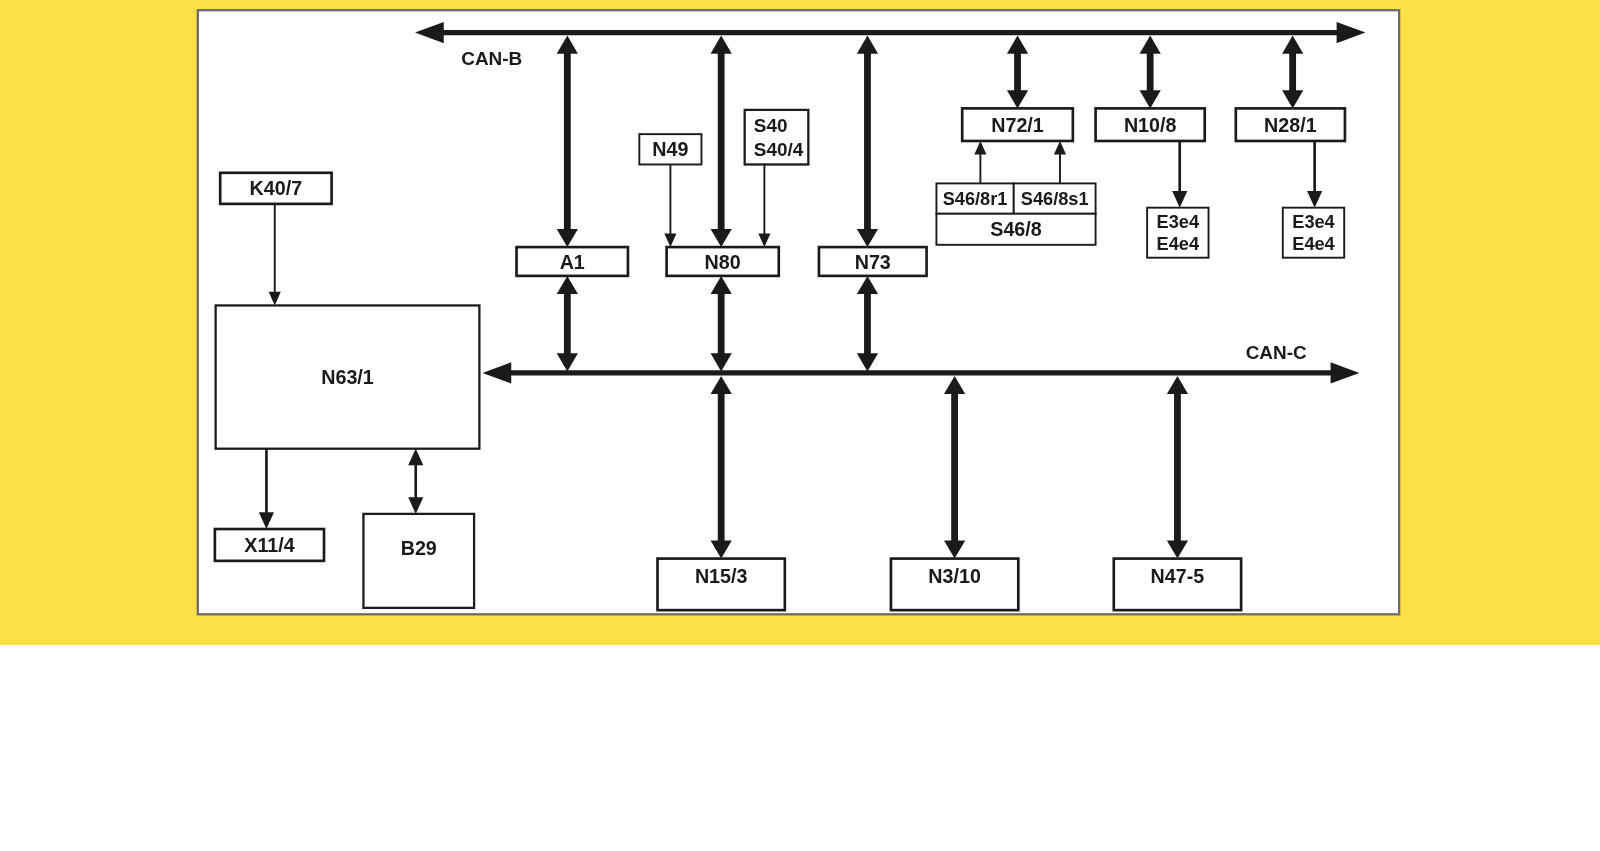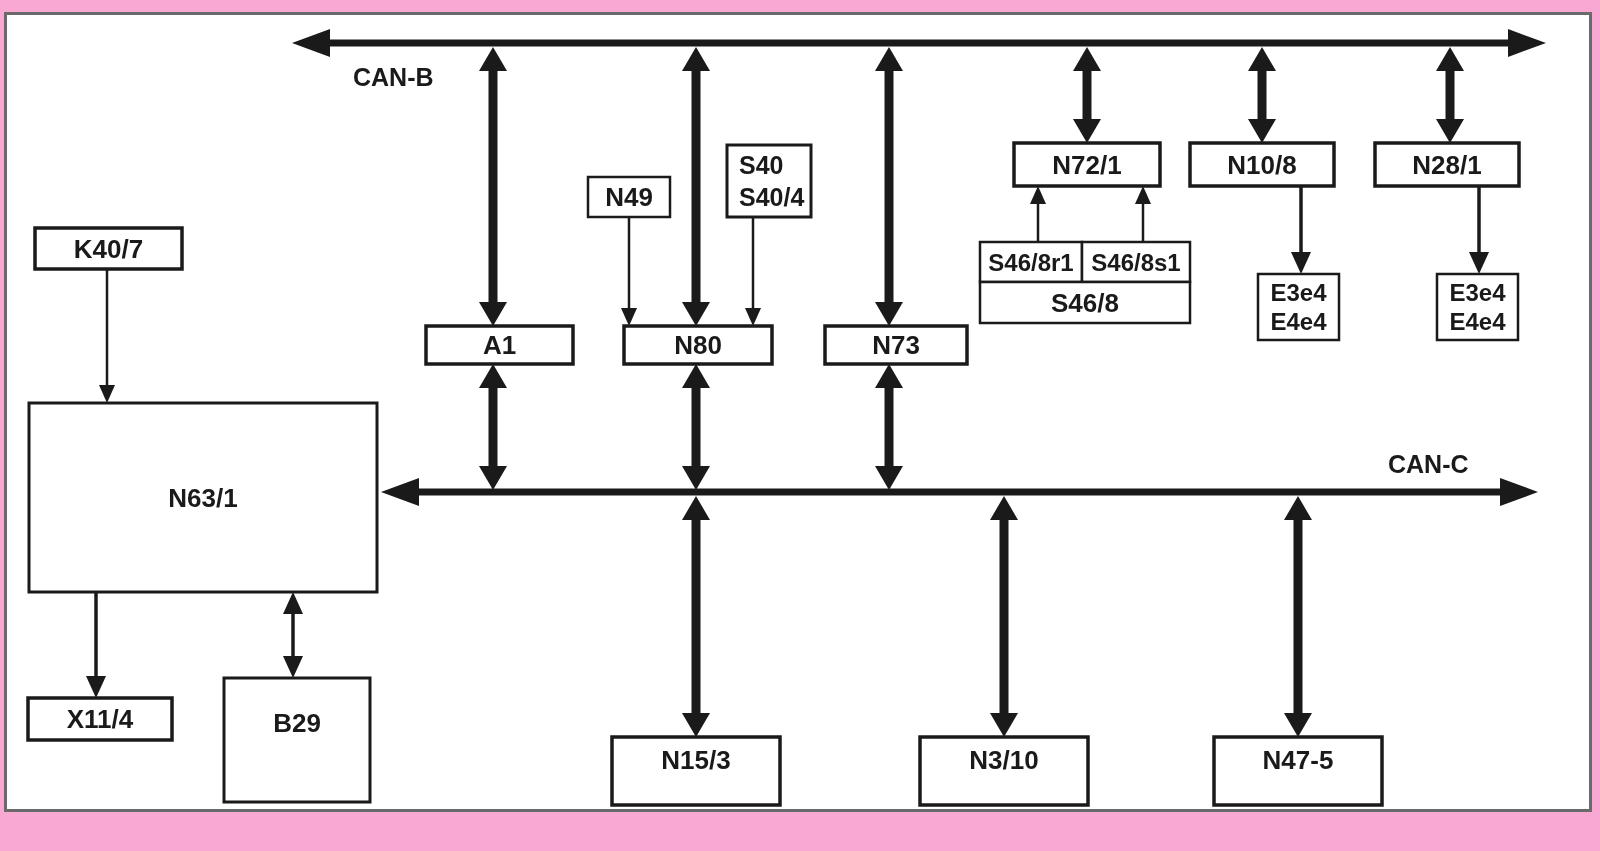--- a/index.html
+++ b/index.html
@@ -1,21 +1,21 @@
 <!DOCTYPE html>
 <html><head>
 <meta charset="utf-8">
 <title>Network Diagram</title>
 <style>
   html, body { margin: 0; padding: 0; background: #ffffff; }
   .stage {
     position: relative;
     width: 1600px;
-    height: 851px;
-    background: #f9a8d4;
+    height: 645px;
+    background: #fde047;
     overflow: hidden;
     font-family: "Liberation Sans", "DejaVu Sans", sans-serif;
   }
   .stage svg { position: absolute; left: 0; top: 0; width: 100%; height: 100%; }
   text {
     font-family: "Liberation Sans", "DejaVu Sans", sans-serif;
     font-weight: bold;
   }
 </style>
 </head>

